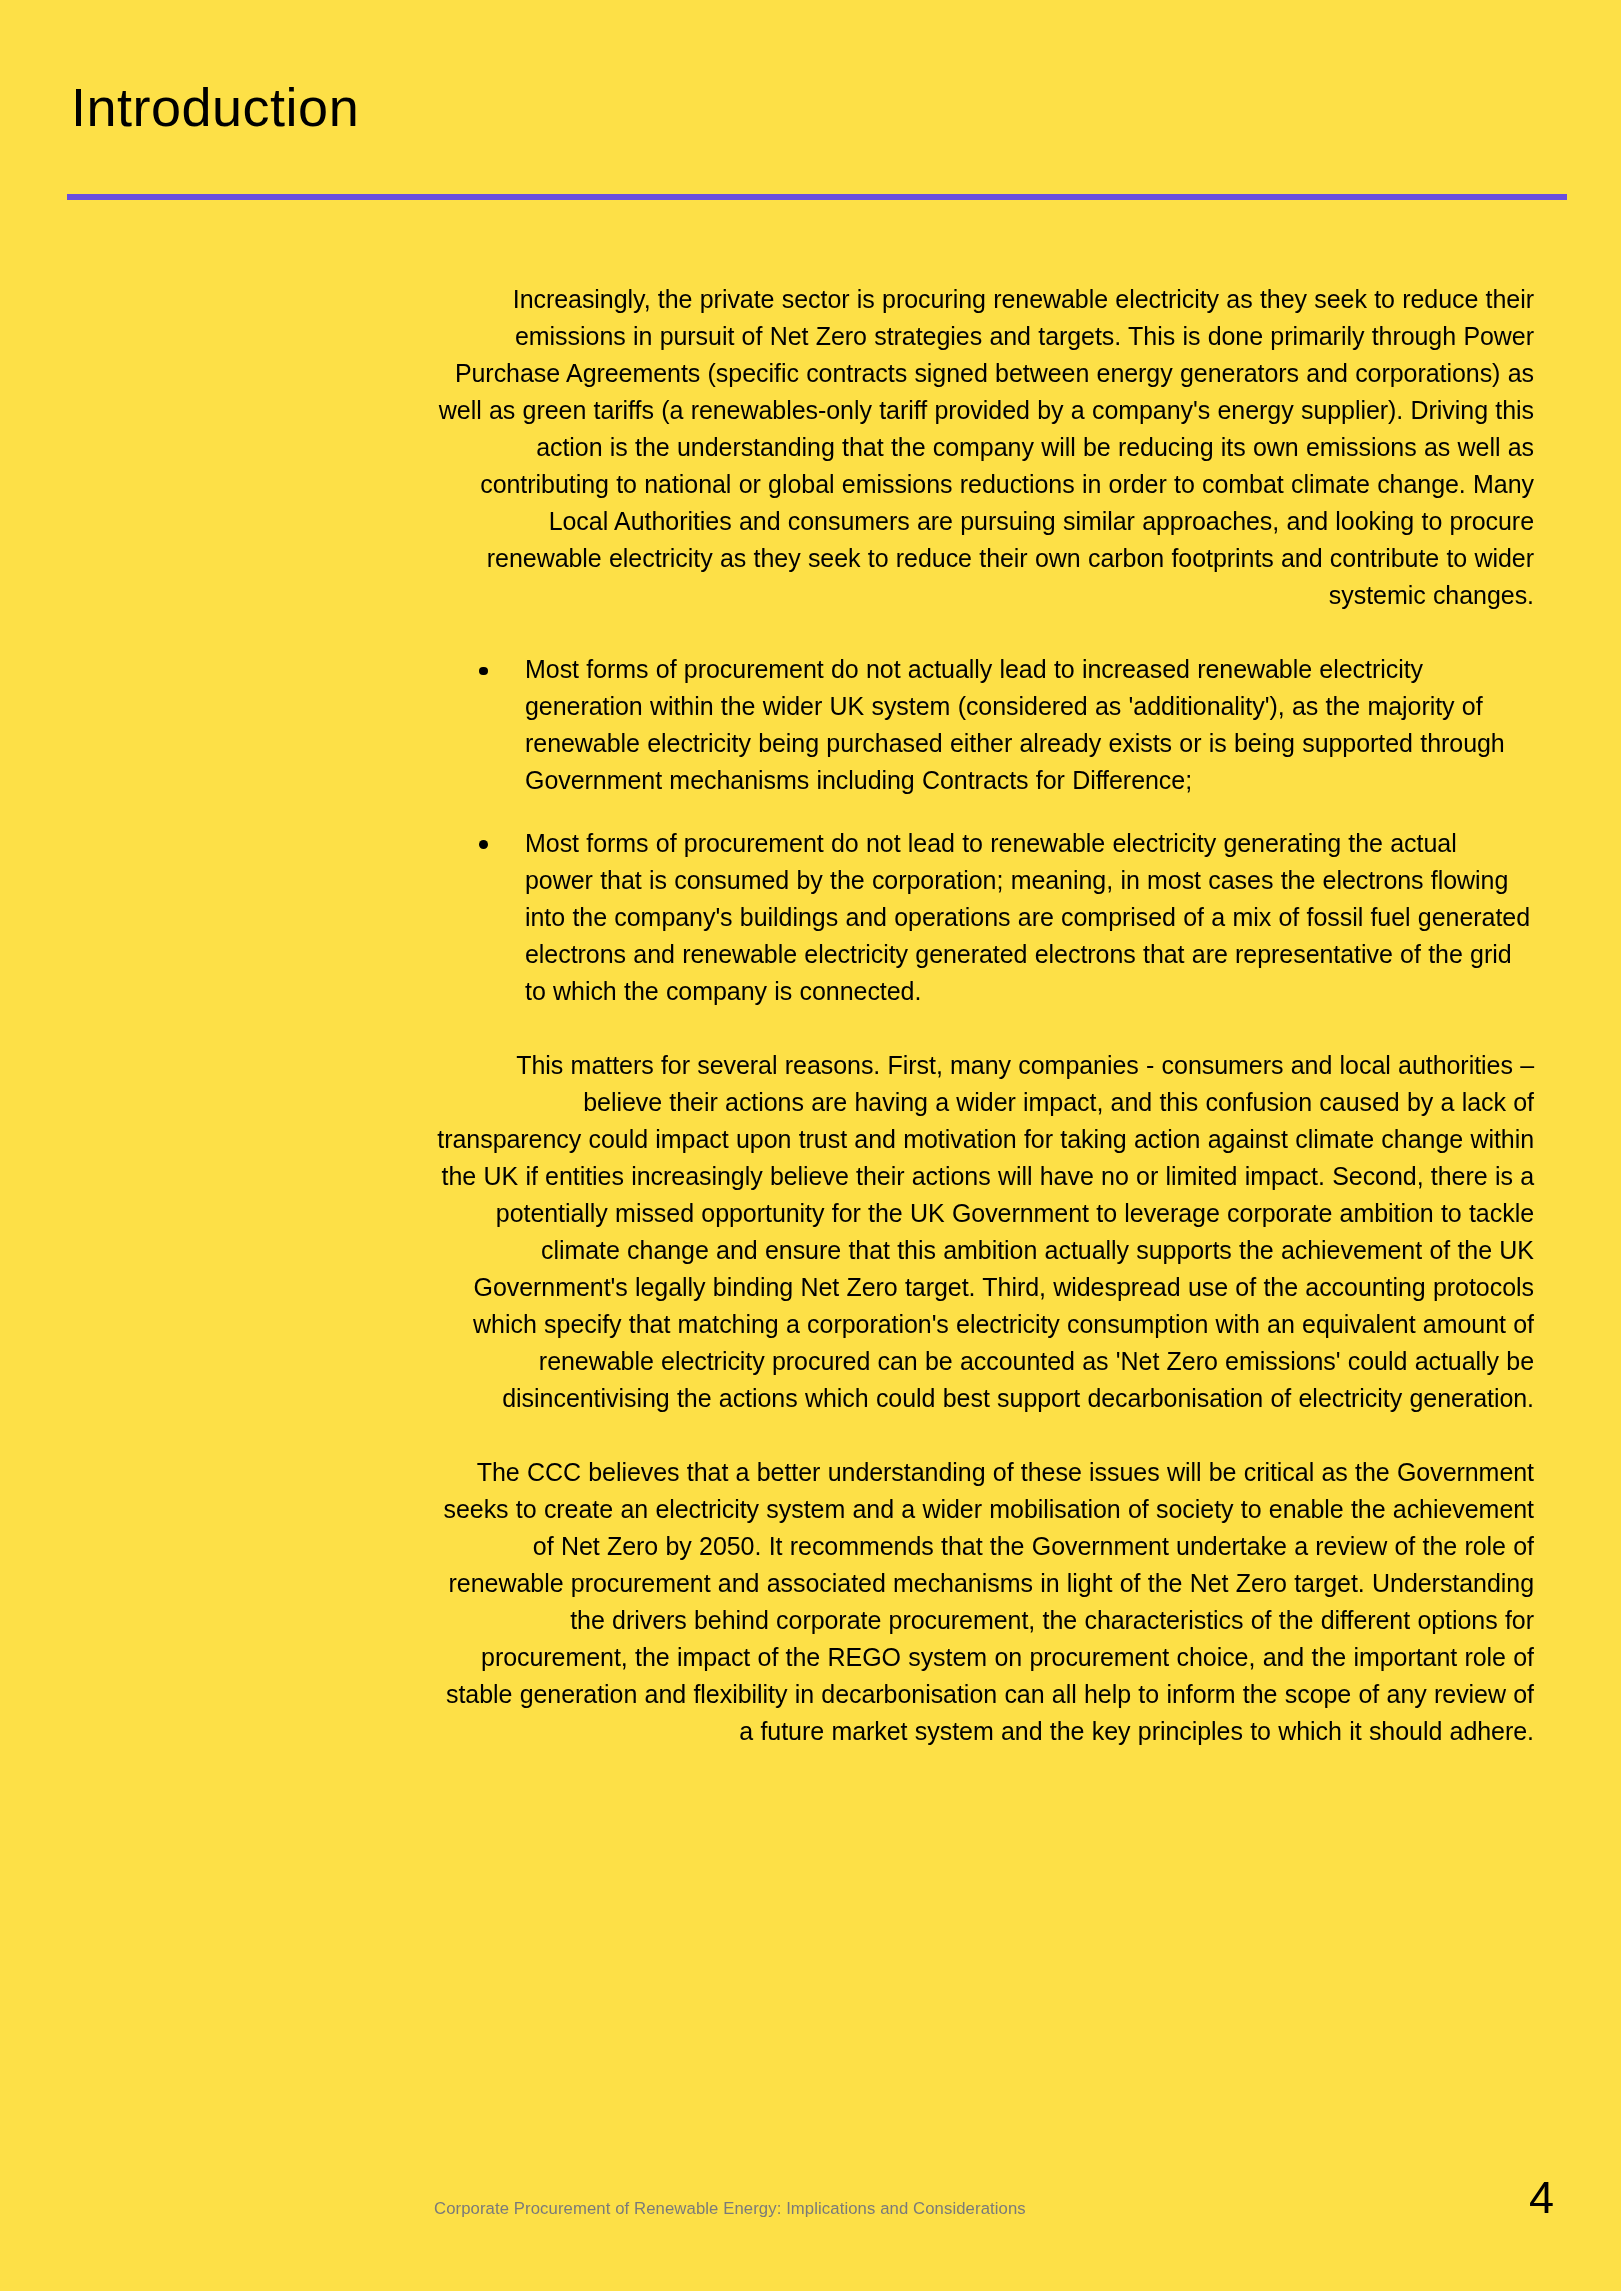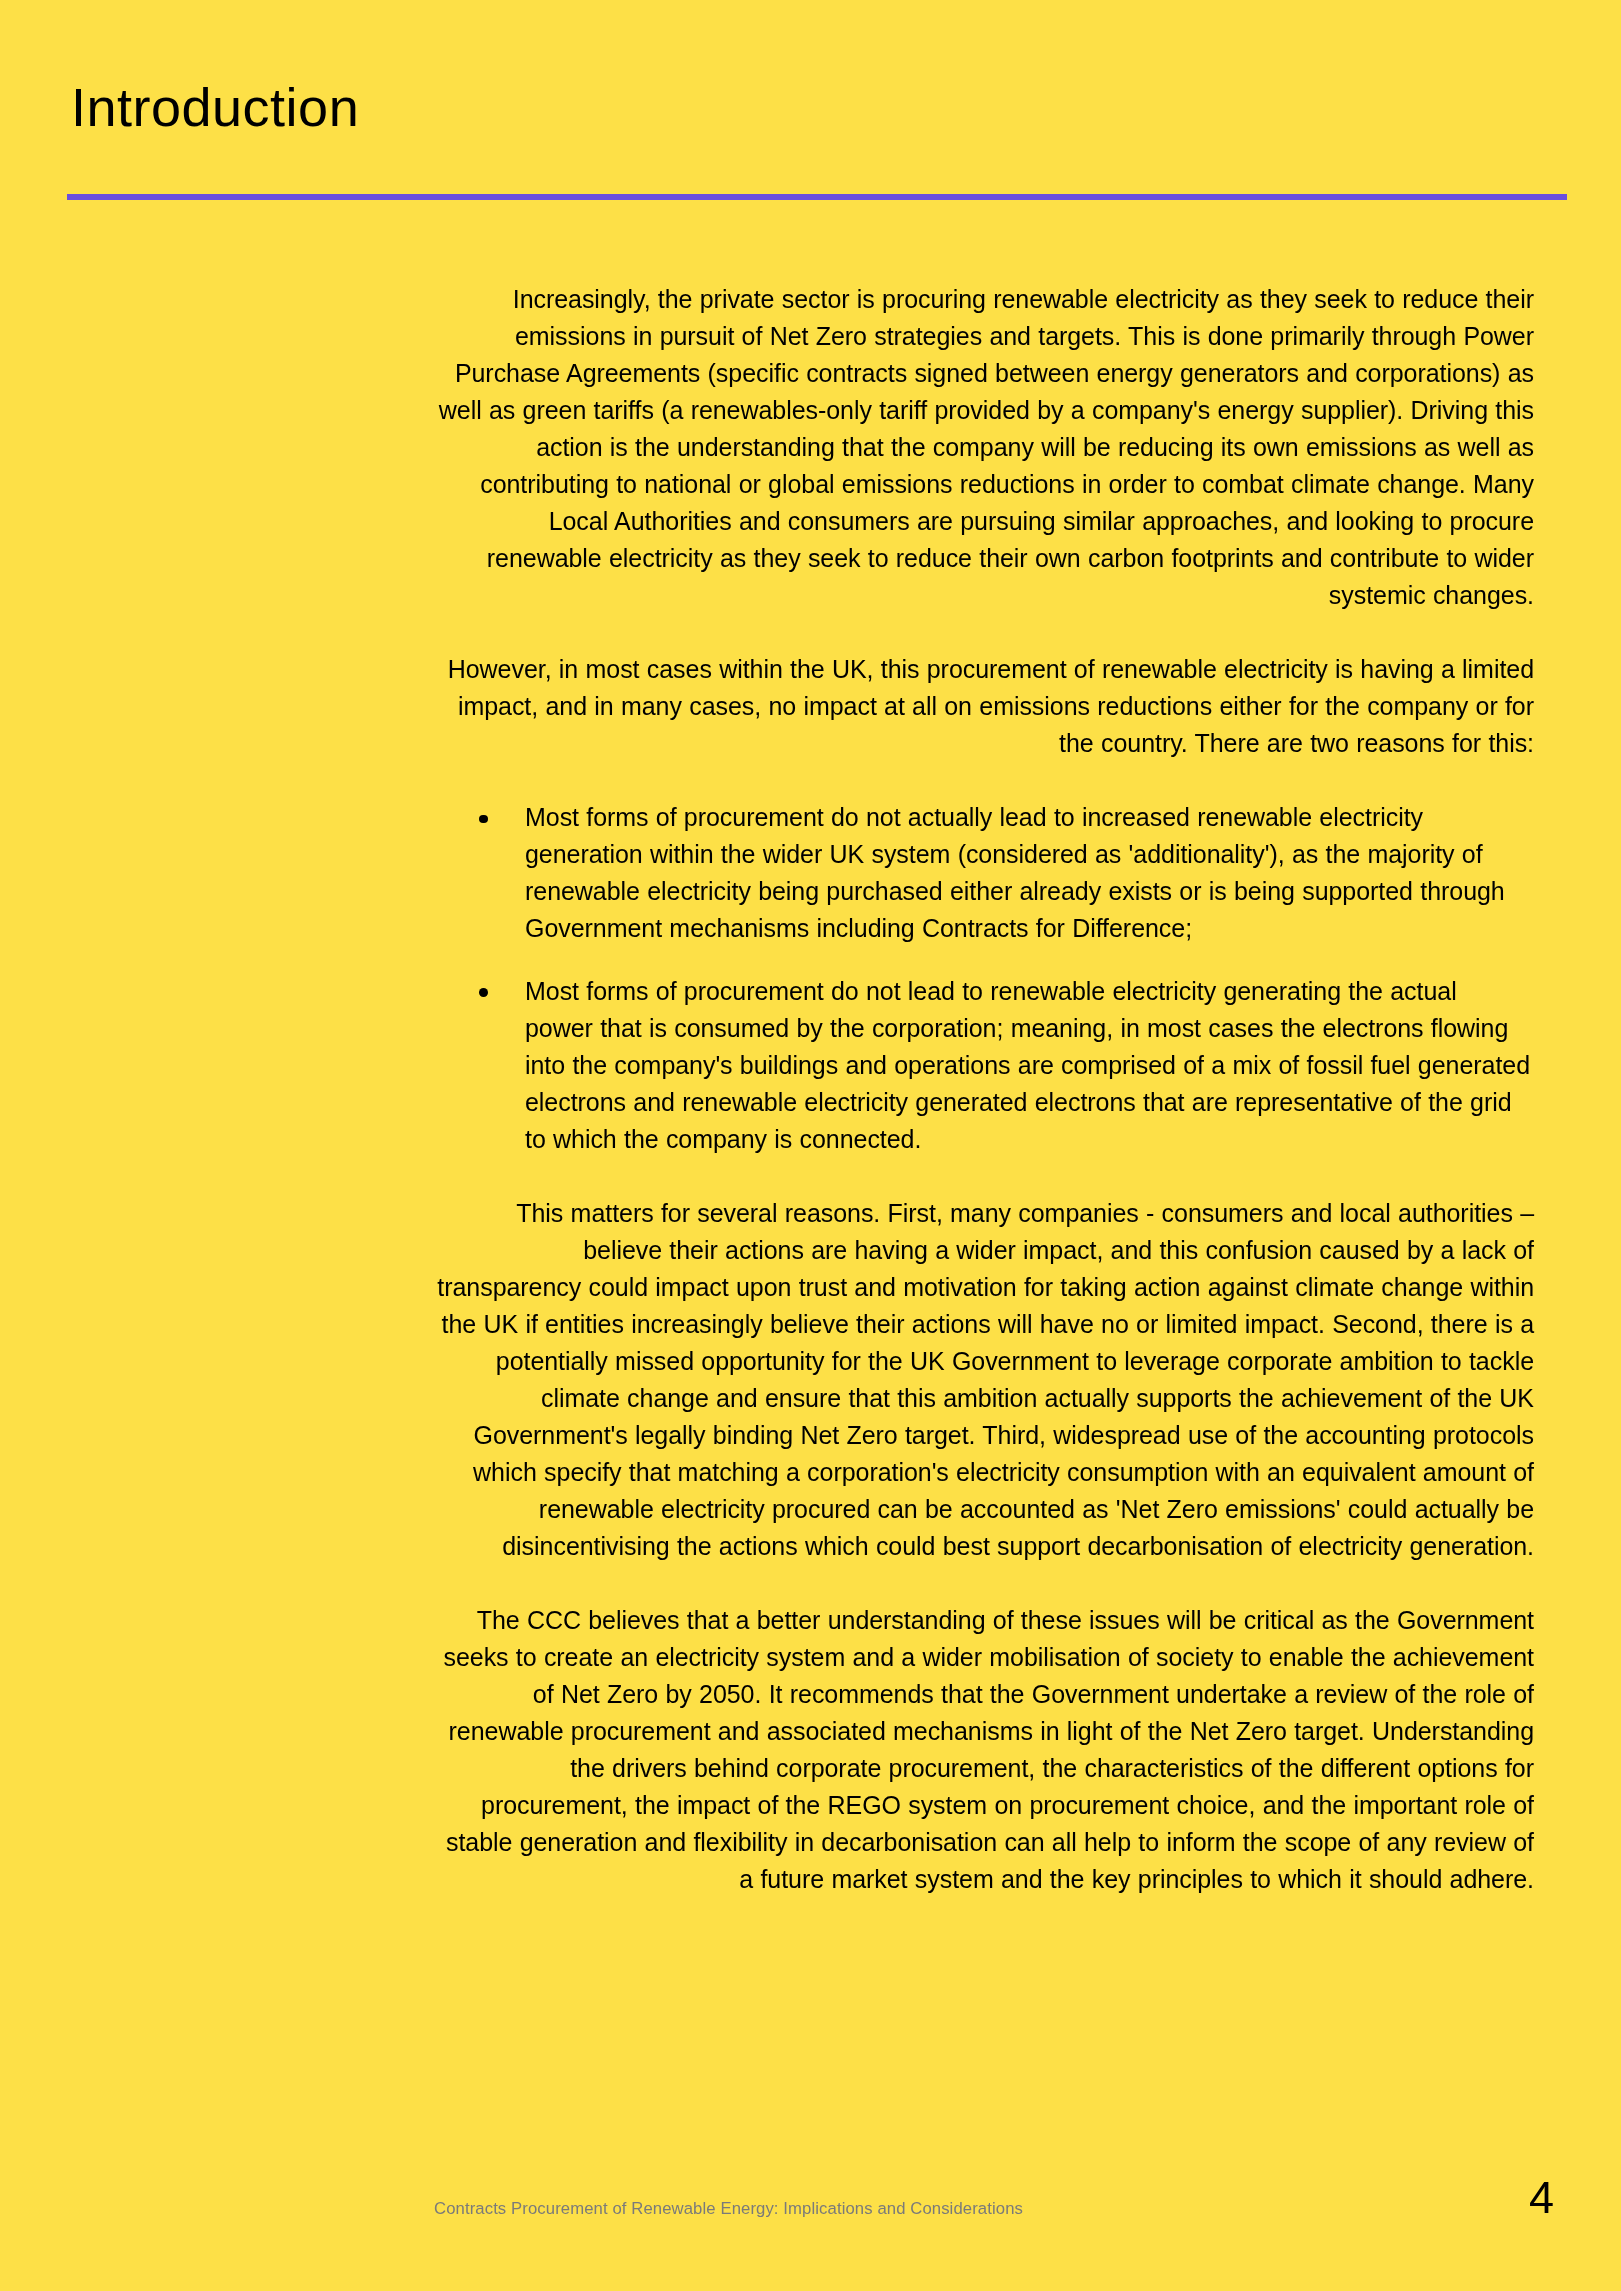--- a/index.html
+++ b/index.html
@@ -133,38 +133,37 @@
 
   <div class="page-header">
     <div class="page-title">Introduction</div>
     <div class="header-rule" style="background: rgb(107, 79, 222);"></div>
   </div>
 
   <div class="content">
 
     <p class="para">Increasingly, the private sector is procuring renewable electricity as they seek to reduce their emissions in pursuit of Net Zero strategies and targets. This is done primarily through Power Purchase Agreements (specific contracts signed between energy generators and corporations) as well as green tariffs (a renewables-only tariff provided by a company's energy supplier). Driving this action is the understanding that the company will be reducing its own emissions as well as contributing to national or global emissions reductions in order to combat climate change. Many Local Authorities and consumers are pursuing similar approaches, and looking to procure renewable electricity as they seek to reduce their own carbon footprints and contribute to wider systemic changes.</p>
 
-    <p class="para">However, in most cases within the UK, this procurement of renewable electricity is having a limited impact, and in many cases, no impact at all on emissions reductions either for the company or for the country. There are two reasons for this:</p>
 
     <ul class="bullets">
       <li>
         <span class="bullet-dot"></span>
         <span>Most forms of procurement do not actually lead to increased renewable electricity generation within the wider UK system (considered as 'additionality'), as the majority of renewable electricity being purchased either already exists or is being supported through Government mechanisms including Contracts for Difference;</span>
       </li>
       <li>
         <span class="bullet-dot"></span>
         <span>Most forms of procurement do not lead to renewable electricity generating the actual power that is consumed by the corporation; meaning, in most cases the electrons flowing into the company's buildings and operations are comprised of a mix of fossil fuel generated electrons and renewable electricity generated electrons that are representative of the grid to which the company is connected.</span>
       </li>
     </ul>
 
     <p class="para">This matters for several reasons. First, many companies - consumers and local authorities – believe their actions are having a wider impact, and this confusion caused by a lack of transparency could impact upon trust and motivation for taking action against climate change within the UK if entities increasingly believe their actions will have no or limited impact. Second, there is a potentially missed opportunity for the UK Government to leverage corporate ambition to tackle climate change and ensure that this ambition actually supports the achievement of the UK Government's legally binding Net Zero target. Third, widespread use of the accounting protocols which specify that matching a corporation's electricity consumption with an equivalent amount of renewable electricity procured can be accounted as 'Net Zero emissions' could actually be disincentivising the actions which could best support decarbonisation of electricity generation.</p>
 
     <p class="para">The CCC believes that a better understanding of these issues will be critical as the Government seeks to create an electricity system and a wider mobilisation of society to enable the achievement of Net Zero by 2050. It recommends that the Government undertake a review of the role of renewable procurement and associated mechanisms in light of the Net Zero target. Understanding the drivers behind corporate procurement, the characteristics of the different options for procurement, the impact of the REGO system on procurement choice, and the important role of stable generation and flexibility in decarbonisation can all help to inform the scope of any review of a future market system and the key principles to which it should adhere.</p>
 
   </div>
 
   <div class="page-footer">
-    <div class="footer-text">Contracts Procurement of Renewable Energy: Implications and Considerations</div>
+    <div class="footer-text">Corporate Procurement of Renewable Energy: Implications and Considerations</div>
     <div class="page-number">4</div>
   </div>
 
 </div>
 
 
 </body></html>

